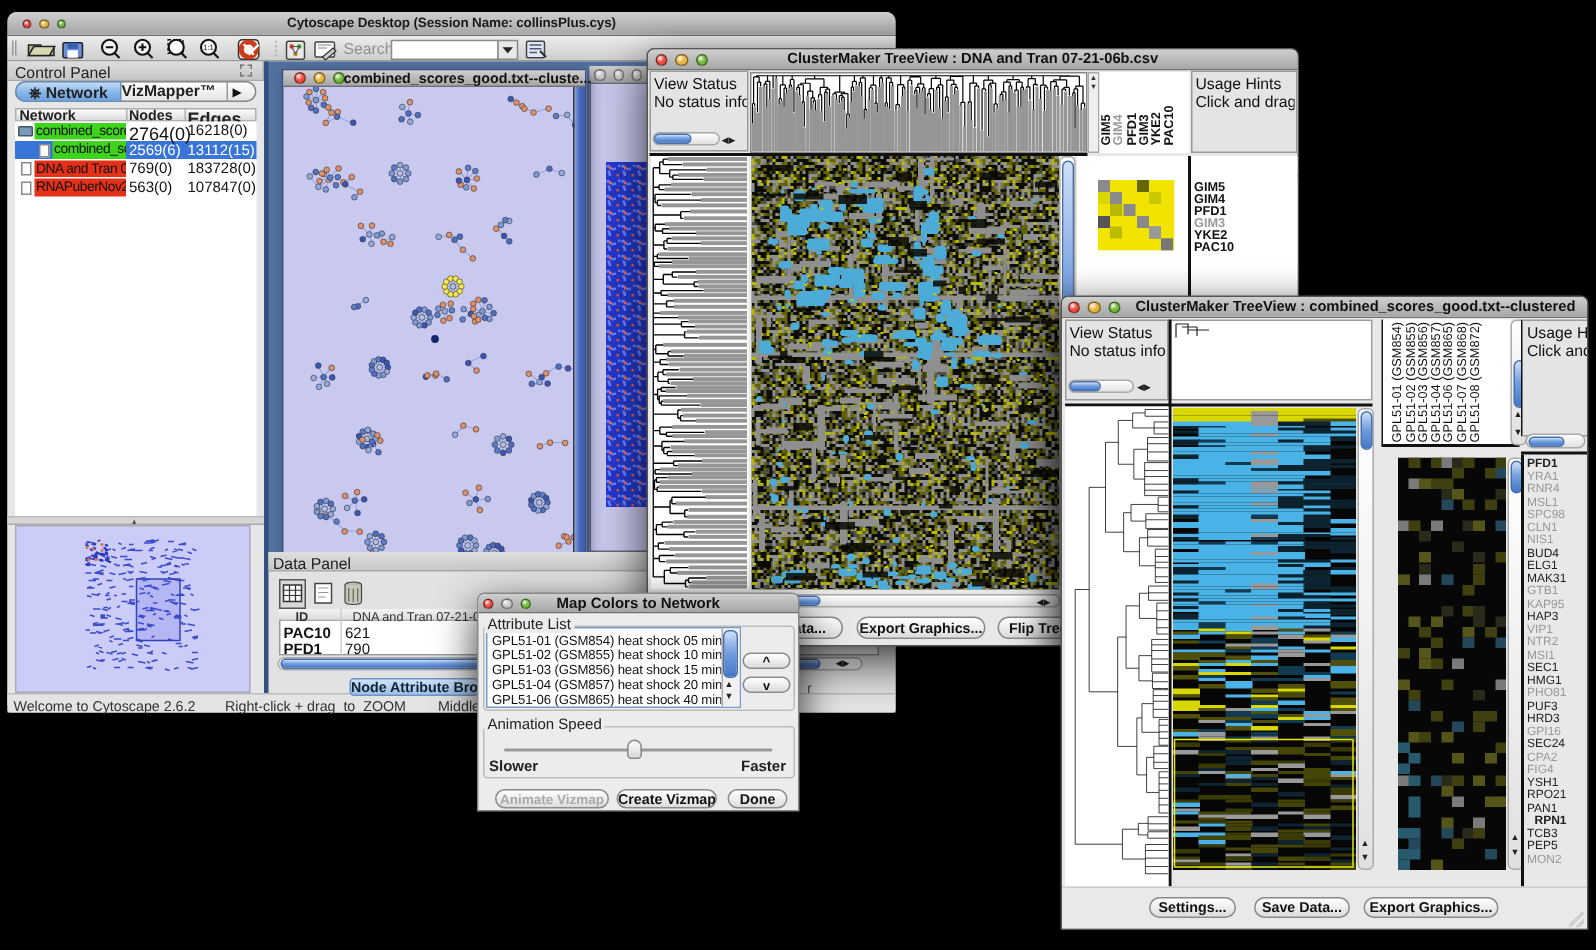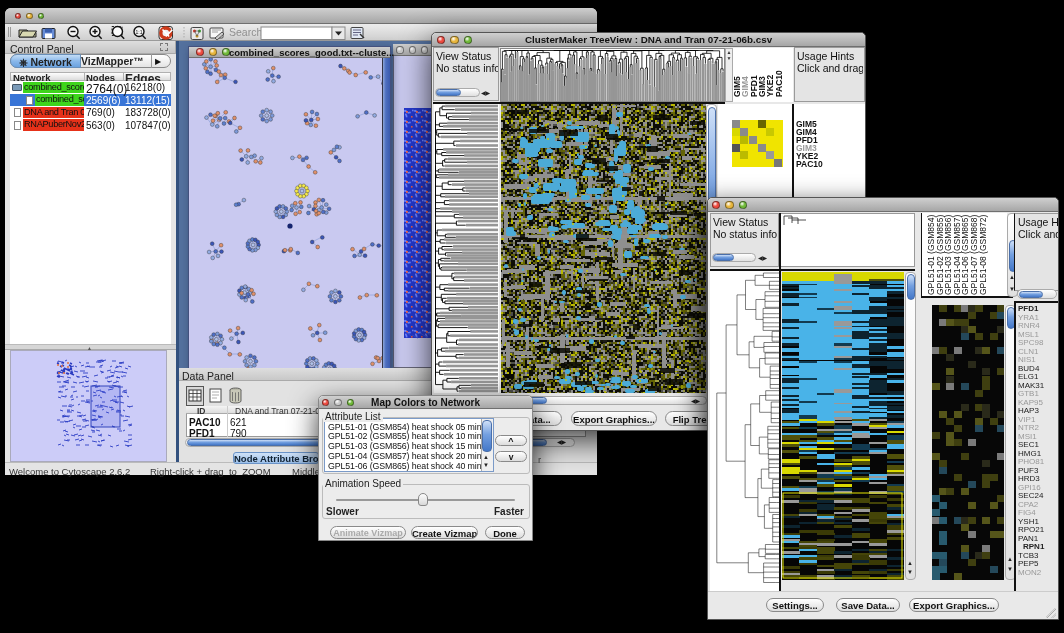--- a/index.html
+++ b/index.html
@@ -9,20 +9,21 @@
  font-size:10px;font-weight:bold;color:#111;text-align:center;white-space:nowrap;overflow:hidden}
 .sbtrack{position:absolute;background:linear-gradient(#fff,#e0e0e0);border:1px solid #aaa;border-radius:6px}
 .sbpill{position:absolute;background:linear-gradient(#cfe0f8,#74a0e0 45%,#4377c8);border:1px solid #4a6faa;border-radius:5px}
 .tinytxt{position:absolute;font-size:10px;color:#111;line-height:12px;white-space:nowrap}
 </style></head><body>
 <div class="abs" style="left:5px;top:8px;width:592px;height:467px;background:#e8e8e8;border-radius:6px 6px 2px 2px;box-shadow:0 8px 24px rgba(0,0,0,0.7)">
     <div class="abs tbar" style="left:0;top:0;width:592px;height:16px;border-radius:6px 6px 0 0"></div>
     <span style="position:absolute;left:9.5px;top:4.5px;width:6.6px;height:6.6px;border-radius:50%;background:radial-gradient(circle at 35% 30%,#fff 0%,#ee4b40 45%,#ee4b40);border:0.5px solid rgba(0,0,0,0.45)"></span>
     <span style="position:absolute;left:21.099999999999998px;top:4.5px;width:6.6px;height:6.6px;border-radius:50%;background:radial-gradient(circle at 35% 30%,#fff 0%,#e8b63c 45%,#e8b63c);border:0.5px solid rgba(0,0,0,0.45)"></span>
     <span style="position:absolute;left:32.7px;top:4.5px;width:6.6px;height:6.6px;border-radius:50%;background:radial-gradient(circle at 35% 30%,#fff 0%,#71bb3a 45%,#71bb3a);border:0.5px solid rgba(0,0,0,0.45)"></span>
+    <div class="abs" style="left:0;top:2px;width:592px;text-align:center;font-size:9px;letter-spacing:-0.1px;font-weight:bold;color:#1a1a1a">Cytoscape Desktop (Session Name: collinsPlus.cys)</div>
     <div class="abs" style="left:0;top:16px;width:592px;height:17px;background:linear-gradient(#ececec,#cfcfcf);border-bottom:1px solid #9a9a9a"></div>
     <div class="abs" style="left:3px;top:19px;width:3px;height:10px;border-left:1px solid #999;border-right:1px solid #999"></div>
     <svg style="position:absolute;left:0px;top:16px" width="592" height="17" viewBox="0 0 592 17">
 <g stroke="#222" stroke-width="1" fill="none">
 <path d="M14 13v-7h8l2 2.5h7V13z" fill="#b8b890"></path>
         <path d="M14 13l3.5-6h14L28 13z" fill="#d8d8b0"></path>
 <rect x="37" y="4.5" width="13" height="10" rx="1" fill="#6a8fd8"></rect>
         <rect x="40" y="9.5" width="7" height="5" fill="#fff" stroke="none"></rect>
         <rect x="40" y="4.5" width="7" height="4" fill="#3a5fae" stroke="none"></rect>
 </g>
@@ -1685,20 +1686,21 @@
     <div class="abs" style="left:175px;top:110px;font-size:10px;font-weight:bold;color:#222">Faster</div>
     <div class="btn" style="left:11px;top:130px;width:76px;height:13px;line-height:13px;color:#aaa;font-size:9px">Animate Vizmap</div>
     <div class="btn" style="left:92px;top:130px;width:67px;height:13px;line-height:13px;font-size:9.5px">Create Vizmap</div>
     <div class="btn" style="left:166px;top:130px;width:40px;height:13px;line-height:13px;font-size:9.5px">Done</div>
   </div>
 <div class="abs" style="left:707px;top:197px;width:352px;height:423px;background:#e8e8e8;border:1px solid #555;border-radius:5px 5px 0 0;box-shadow:-6px 8px 26px rgba(0,0,0,0.8);overflow:hidden">
     <div class="abs tbar" style="left:0;top:0;width:350px;height:14px;border-radius:5px 5px 0 0"></div>
     <span style="position:absolute;left:3.7px;top:2.5px;width:8.6px;height:8.6px;border-radius:50%;background:radial-gradient(circle at 35% 30%,#fff 0%,#ee4b40 45%,#ee4b40);border:0.5px solid rgba(0,0,0,0.45)"></span>
     <span style="position:absolute;left:17.3px;top:2.5px;width:8.6px;height:8.6px;border-radius:50%;background:radial-gradient(circle at 35% 30%,#fff 0%,#e8b63c 45%,#e8b63c);border:0.5px solid rgba(0,0,0,0.45)"></span>
     <span style="position:absolute;left:30.900000000000002px;top:2.5px;width:8.6px;height:8.6px;border-radius:50%;background:radial-gradient(circle at 35% 30%,#fff 0%,#71bb3a 45%,#71bb3a);border:0.5px solid rgba(0,0,0,0.45)"></span>
+    <div class="abs" style="left:49px;top:1px;font-size:9.8px;font-weight:bold;color:#111;white-space:nowrap">ClusterMaker TreeView : combined_scores_good.txt--clustered</div>
     <div class="abs panel" style="left:2px;top:15px;width:69px;height:54px"></div>
     <div class="abs tinytxt" style="left:5px;top:18px;font-size:10.5px;width:64px;overflow:hidden">View Status<br>No status info f</div>
     <div class="sbtrack" style="left:4px;top:55px;width:44px;height:9px"></div>
     <div class="sbpill" style="left:5px;top:56px;width:21px;height:7px"></div>
     <div class="abs" style="left:50px;top:56px;font-size:6px;color:#222">◀▶</div>
     <div class="abs" style="left:72px;top:15px;width:135px;height:54px;background:#fff;border:1px solid #999"></div>
     <svg style="position:absolute;left:74px;top:16px" width="40" height="14" viewBox="0 0 40 14">
       <path d="M2 2v9M2 2h8v7M6 4h10M16 4v6M10 6h14" stroke="#222" stroke-width="0.8" fill="none"></path>
     </svg>
     <div class="abs" style="left:71px;top:15px;width:1.5px;height:378px;background:#111"></div>

